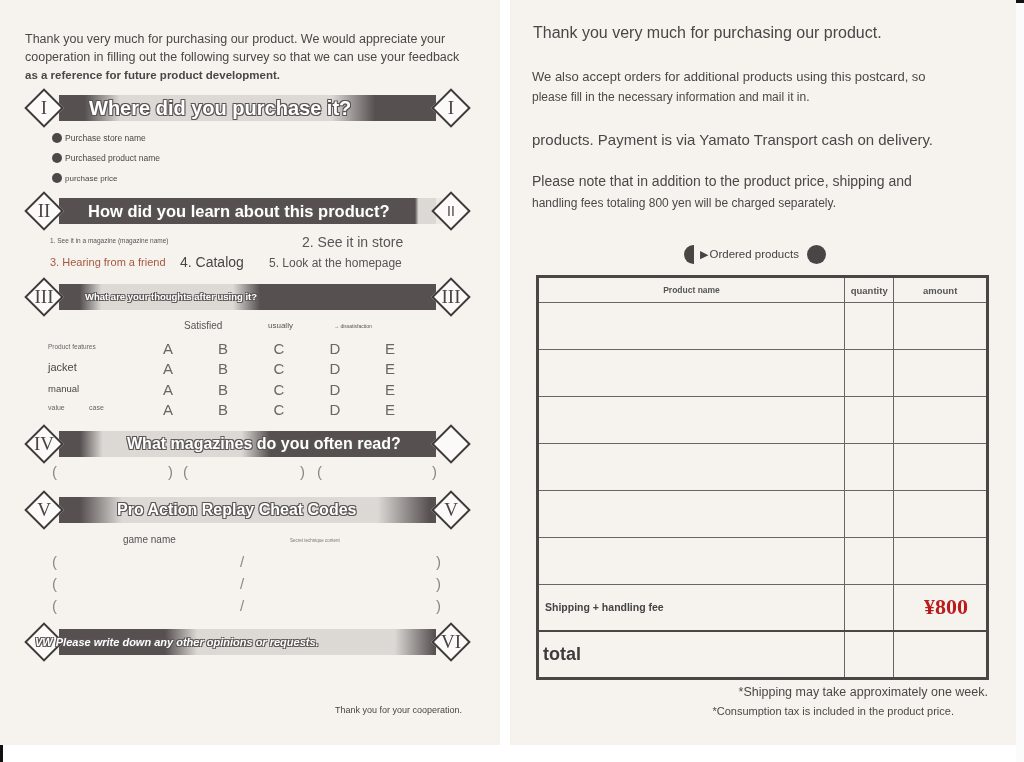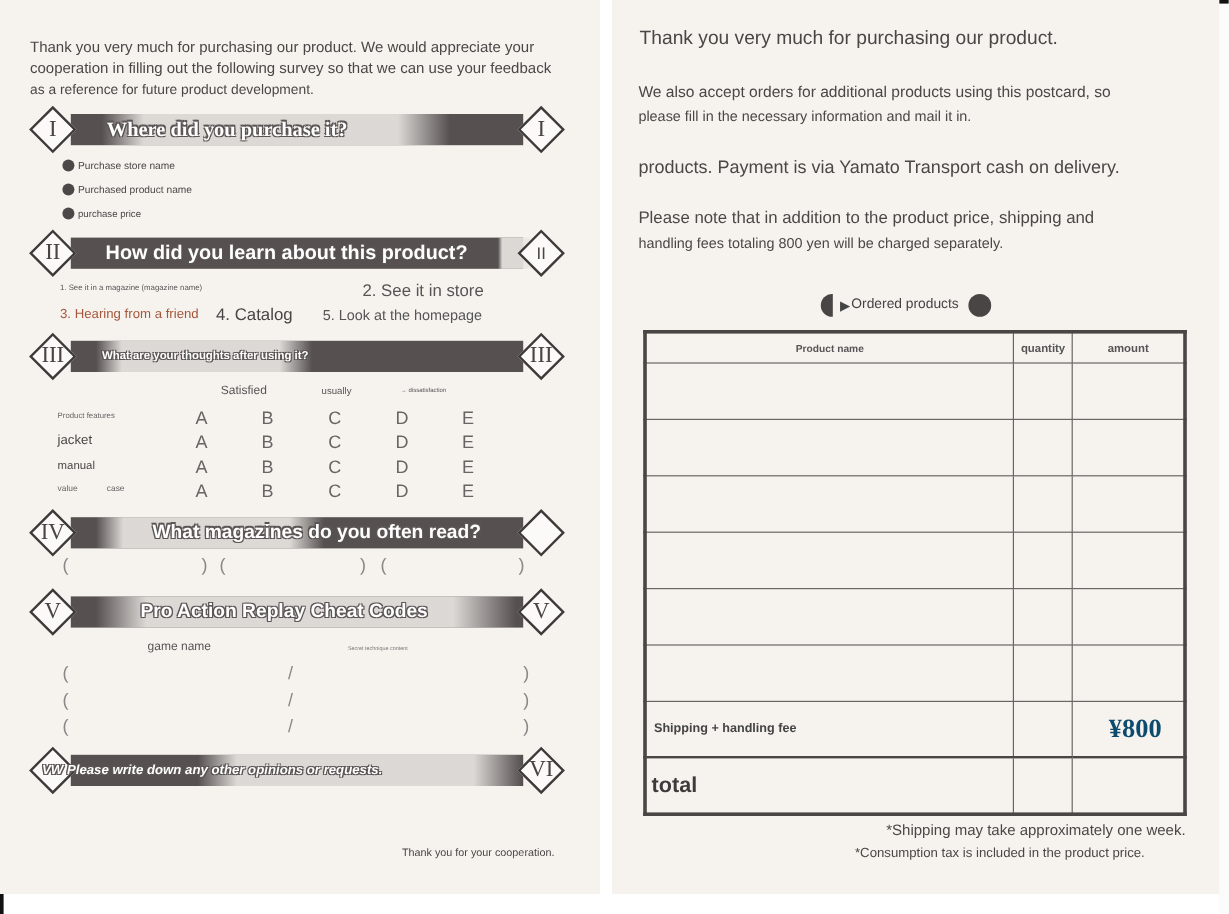--- a/index.html
+++ b/index.html
@@ -7,21 +7,21 @@
   body { position: relative; font-family: "Liberation Sans", sans-serif; color: #4a4646; }
 
   .card { position: absolute; top: 0; height: 745px; background: #f6f3ef; }
   #left-card { left: 0; width: 500px; }
   #right-card { left: 510px; width: 506px; }
   .edge-shadow { position: absolute; right: 0; top: 0; width: 8px; height: 762px; background: #fbfbfb; }
   .black-mark { position: absolute; background: #111; }
 
   
   .intro { position: absolute; left: 25px; top: 30px; width: 450px; font-size: 12.5px; line-height: 18px; color: #4b4747; }
-  .intro .l3 { font-size: 11.5px; }
+  .intro .l3 { font-size: 11.5px; font-weight: bold; }
 
   .banner { position: absolute; left: 25px; width: 445px; height: 46px; }
   .banner .bar { position: absolute; left: 34px; right: 34px; top: 10px; height: 26px; background: #565050; }
   .banner .glow { position: absolute; top: 10px; height: 26px; background: linear-gradient(90deg, rgba(235,232,228,0) 0%, rgba(235,232,228,.9) 12%, rgba(235,232,228,.9) 85%, rgba(235,232,228,0) 100%); }
   .banner .title { position: absolute; top: 10px; height: 26px; line-height: 26px; font-weight: bold; color: #ffffff; white-space: nowrap;
     text-shadow: -1px -1px 0 #5b5555, 1px -1px 0 #5b5555, -1px 1px 0 #5b5555, 1px 1px 0 #5b5555; }
   .diamond { position: absolute; top: 4px; width: 38px; height: 38px; }
   .diamond .shape { position: absolute; left: 5px; top: 5px; width: 28px; height: 28px; transform: rotate(45deg); background: #fbfaf8; border: 2px solid #3e3a3a; }
   .diamond .num { position: absolute; left: 0; top: 0; width: 38px; height: 38px; line-height: 38px; text-align: center; font-family: "Liberation Serif", serif; font-size: 19px; color: #4a4545; }
   .diamond.left { left: 0; }
@@ -54,21 +54,21 @@
   .ordered .full { width: 19px; height: 19px; border-radius: 50%; background: #4a4545; margin-left: 8px; }
 
   table.order { position: absolute; left: 26px; top: 275px; width: 453px; border-collapse: collapse; border: 3px solid #4b4646; background: transparent; }
   table.order td, table.order th { border: 1px solid #6a6565; font-weight: bold; }
   table.order th { height: 26px; font-size: 8.5px; color: #555; }
   table.order th.qty, table.order th.amt { font-size: 9.5px; }
   table.order tr.item td { height: 47px; }
   table.order tr.ship td { height: 46px; border-bottom: 2px solid #4b4646; }
   table.order tr.total td { height: 48px; }
   .ship-lbl { font-size: 10.5px; padding-left: 6px; color: #444; }
-  .ship-amt { font-family: "Liberation Serif", serif; font-size: 22px; text-align: right; padding-right: 18px; color: #0c4a6e; }
+  .ship-amt { font-family: "Liberation Serif", serif; font-size: 22px; text-align: right; padding-right: 18px; color: #b91c1c; }
   .total-lbl { font-size: 18px; padding-left: 4px; color: #3f3b3b; margin-left: 28px; }
   .note1 { position: absolute; right: 28px; top: 685px; font-size: 12.5px; color: #4b4747; }
   .note2 { position: absolute; right: 62px; top: 705px; font-size: 11px; color: #4b4747; }
 </style>
 </head>
 <body>
 
 <div class="edge-shadow"></div>
 <div class="black-mark" style="left:0;top:745px;width:3px;height:17px;"></div>
 <div class="black-mark" style="left:1016px;top:0;width:8px;height:3px;"></div>
@@ -77,21 +77,21 @@
 
   <div class="intro">
     <div>Thank you very much for purchasing our product. We would appreciate your</div>
     <div>cooperation in filling out the following survey so that we can use your feedback</div>
     <div class="l3">as a reference for future product development.</div>
   </div>
 
   <div class="banner" style="top:85px;">
     <div class="bar"></div>
     <div class="glow" style="left:60px;width:290px;"></div>
-    <div class="title" style="left:64px;font-size:17px;font-family:Liberation Serif, serif;">Where did you purchase it?</div>
+    <div class="title" style="left:64px;font-size:20px;">Where did you purchase it?</div>
     <div class="diamond left">
         <div class="shape"></div>
         <div class="num">I</div>
       </div>
     <div class="diamond right">
         <div class="shape"></div>
         <div class="num">I</div>
       </div>
   </div>
 

